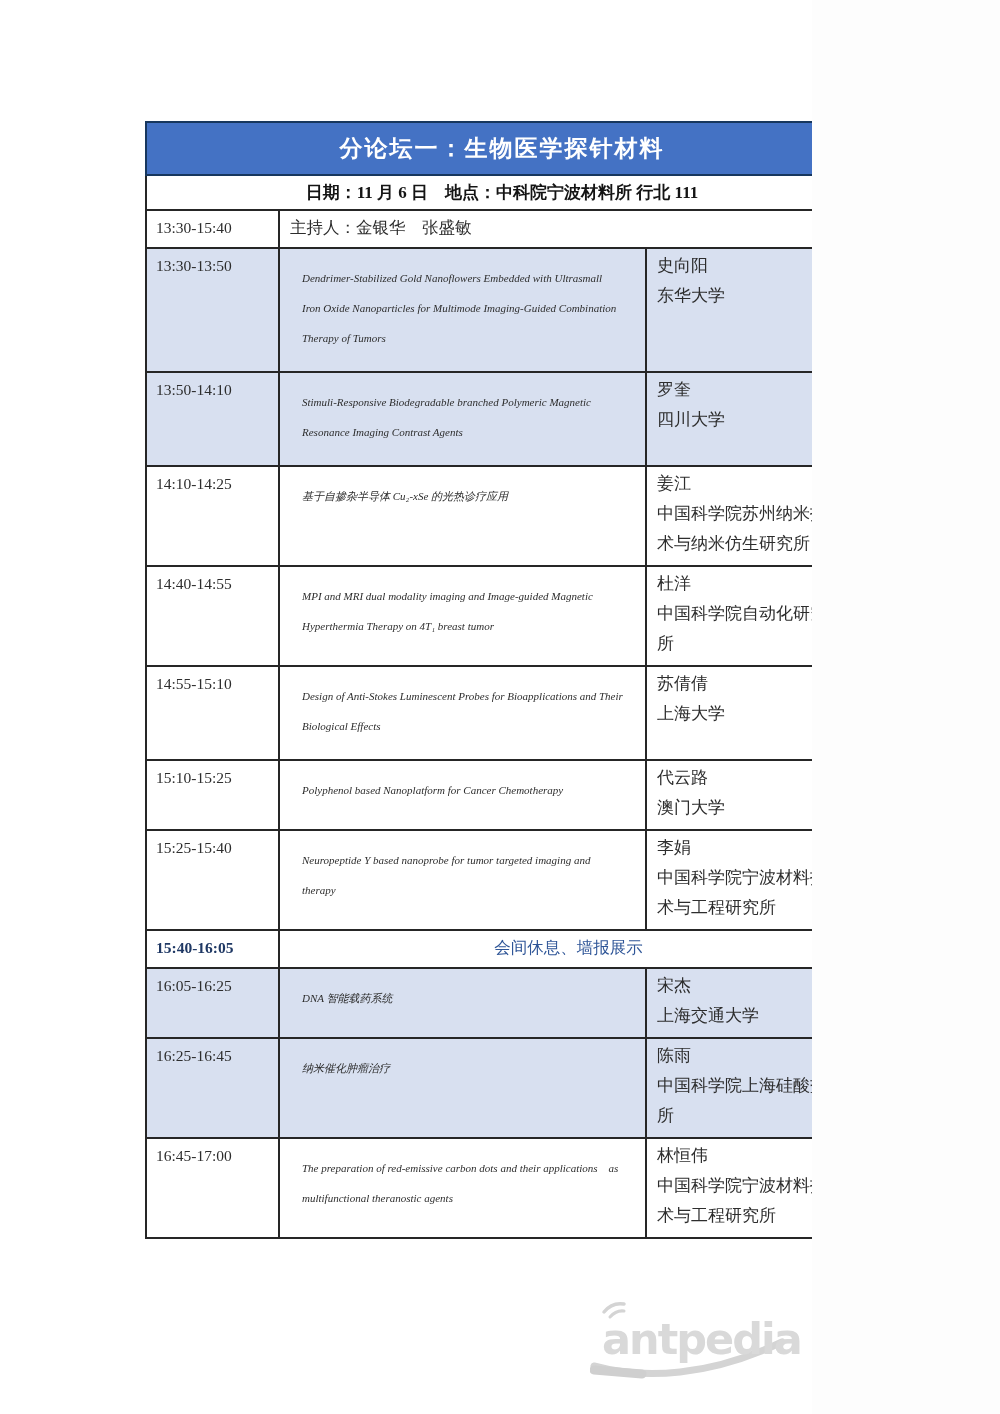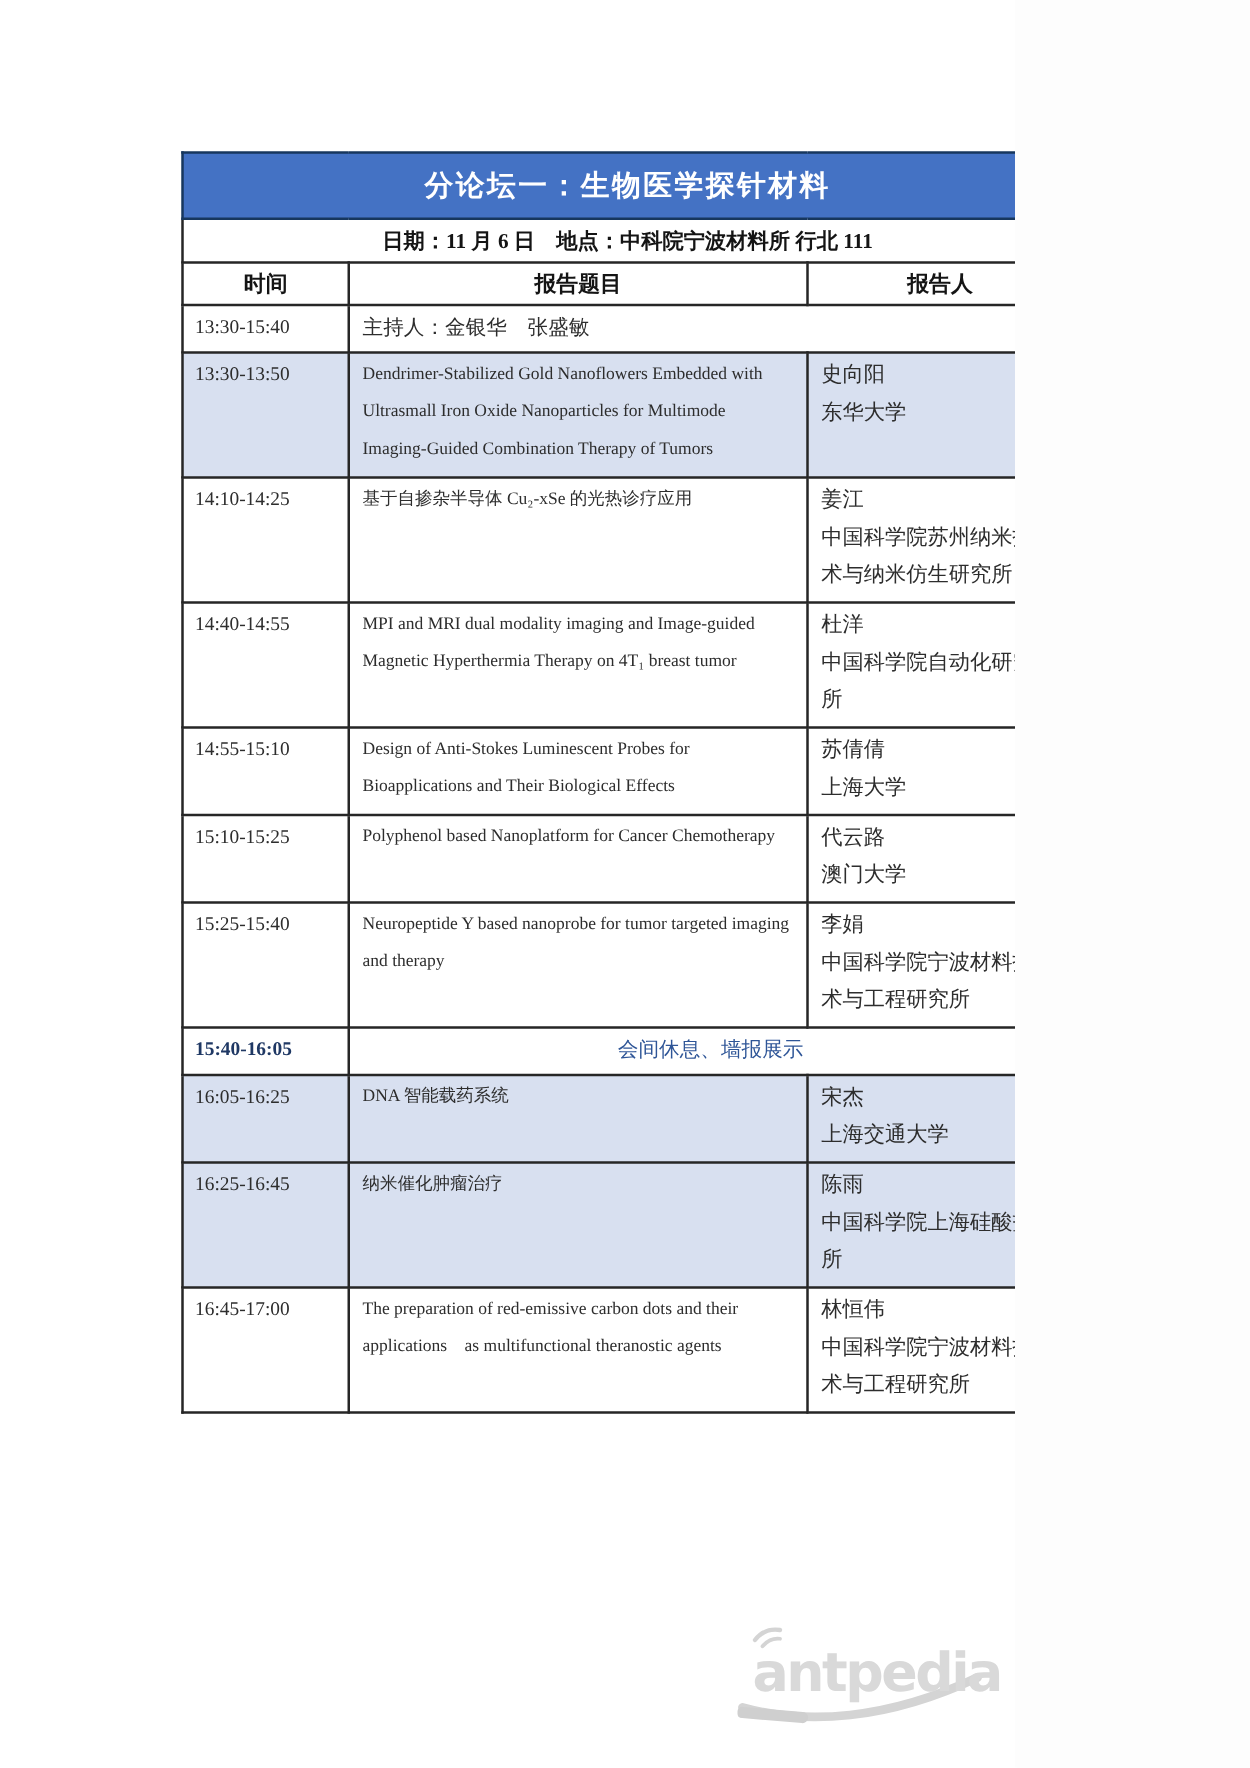--- a/index.html
+++ b/index.html
@@ -40,21 +40,21 @@
     text-align:center;font-weight:bold;font-size:17px;color:#141414;
     padding:5px 2px;background:#FFFFFF;border-radius:15px;
   }
   tr.cols-row td{
     text-align:center;font-weight:bold;font-size:17.5px;color:#141414;
     padding:4px 2px;background:#FFFFFF;
   }
 
   .c-time{font-size:15.5px;line-height:30px;padding:2px 4px 4px 9px;white-space:nowrap;}
   .c-title{padding:2px 10px 6px 10px;}
-  .c-title p{margin:0;font-size:14px;line-height:30px;white-space:pre-wrap;}
+  .c-title p{margin:12px;font-size:11px;line-height:30px;white-space:pre-wrap;font-style:italic;}
   .c-speaker{font-size:17px;line-height:30px;padding:2px 20px 6px 10px;}
   .c-merged{font-size:16.5px;line-height:30px;padding:2px 10px 4px 10px;}
 
   tr.shaded td{background:var(--shade);}
   tr.break td.c-time{font-weight:bold;color:var(--break-time);}
   tr.break td.c-merged{text-align:center;font-weight:normal;color:var(--break-text);}
 
   .watermark{
     position:absolute;right:22px;bottom:26px;width:200px;height:92px;
   }
@@ -77,39 +77,44 @@
         <col class="c2">
         <col class="c3">
       </colgroup>
     <thead>
       <tr class="banner-row">
         <th colspan="3">分论坛一：生物医学探针材料</th>
       </tr>
       <tr class="meta-row">
         <td colspan="3">日期：11 月 6 日　地点：中科院宁波材料所 行北 111</td>
       </tr>
-      <tr class="cols-row">
-        <td>时间</td>
-        <td>报告题目</td>
-        <td>报告人</td>
-      </tr>
     </thead>
     <tbody id="schedule-rows">
         <tr class="chair">
           <td class="c-time">13:30-15:40</td>
           <td class="c-merged" colspan="2">主持人：金银华　张盛敏</td>
         </tr>
         <tr class="talk shaded">
           <td class="c-time">13:30-13:50</td>
           <td class="c-title">
             <p>Dendrimer-Stabilized Gold Nanoflowers Embedded with Ultrasmall Iron Oxide Nanoparticles for Multimode Imaging-Guided Combination Therapy of Tumors</p>
           </td>
           <td class="c-speaker">
             <div>史向阳</div>
             <div>东华大学</div>
+          </td>
+        </tr>
+        <tr class="talk shaded">
+          <td class="c-time">13:50-14:10</td>
+          <td class="c-title">
+            <p>Stimuli-Responsive Biodegradable branched Polymeric Magnetic Resonance Imaging Contrast Agents</p>
+          </td>
+          <td class="c-speaker">
+            <div>罗奎</div>
+            <div>四川大学</div>
           </td>
         </tr>
         <tr class="talk">
           <td class="c-time">14:10-14:25</td>
           <td class="c-title">
             <p>基于自掺杂半导体 Cu₂-xSe 的光热诊疗应用</p>
           </td>
           <td class="c-speaker">
             <div>姜江</div>
             <div>中国科学院苏州纳米技术与纳米仿生研究所</div>

